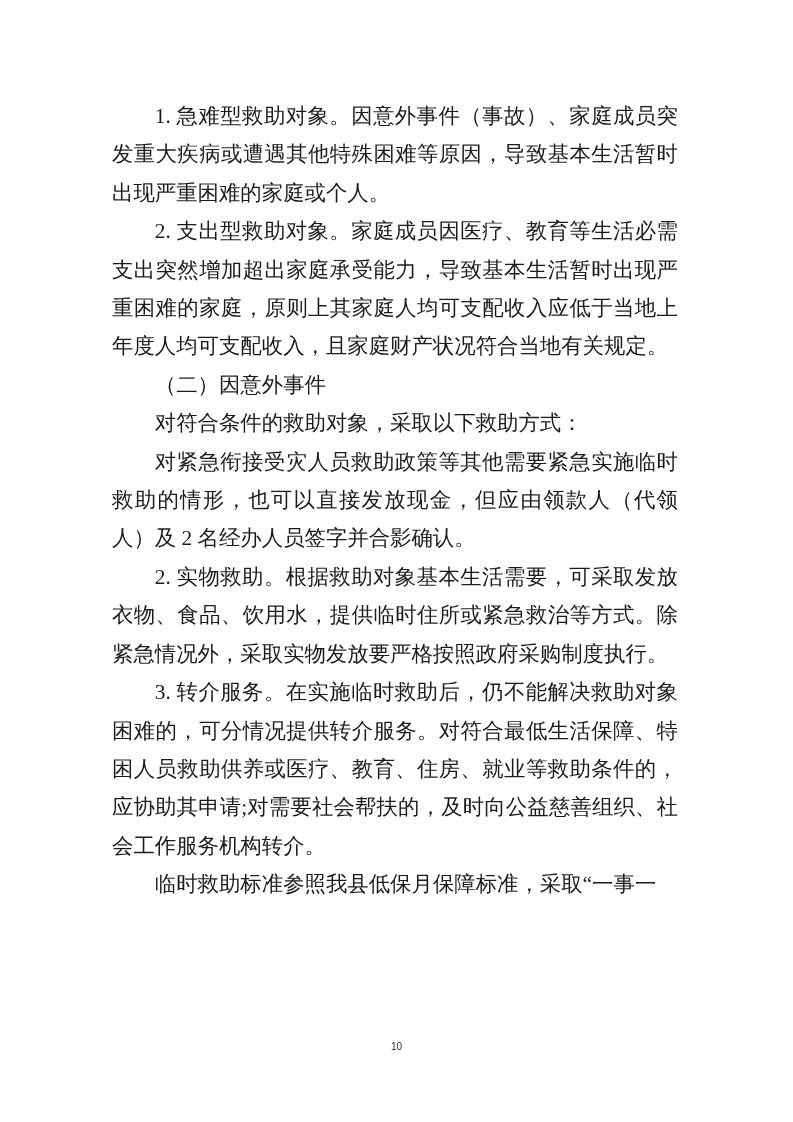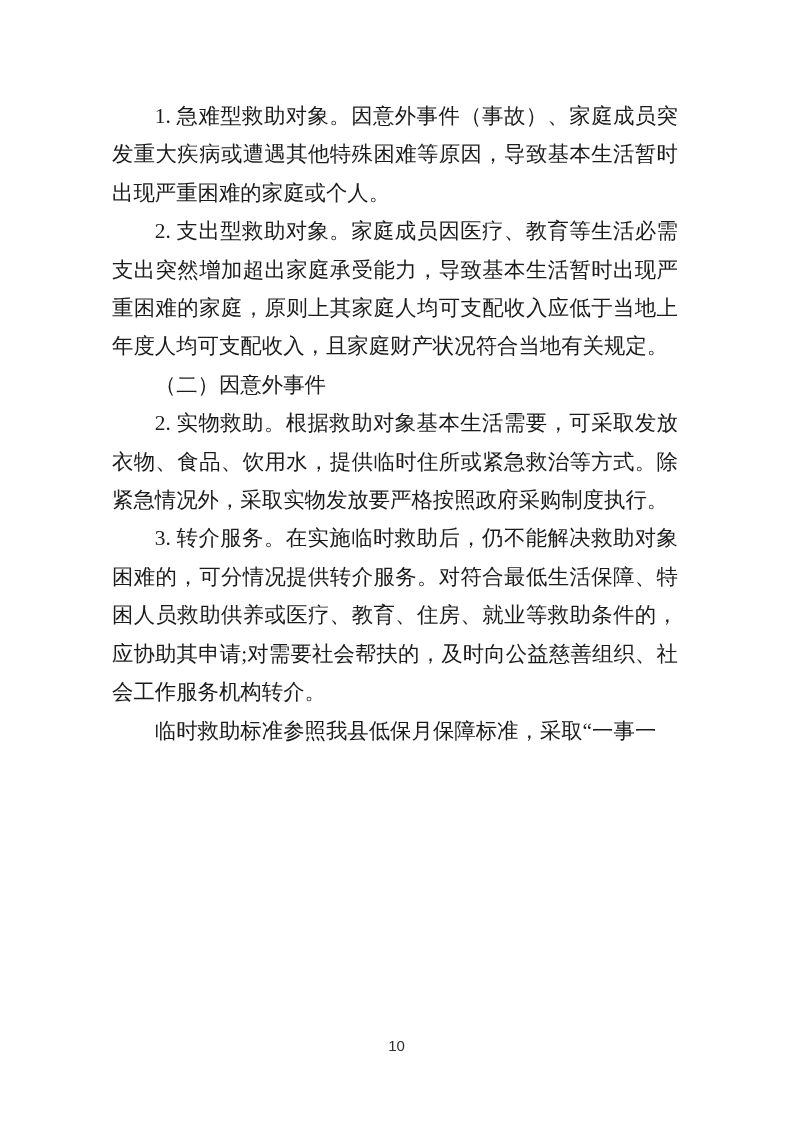--- a/index.html
+++ b/index.html
@@ -36,33 +36,35 @@
   .footer {
     position: absolute;
     left: 0;
     top: 1036px;
     width: 100%;
     text-align: center;
   }
   .page-number {
     display: inline-block;
     font-family: "Liberation Sans", "DejaVu Sans", sans-serif;
-    font-size: 15px;
+    font-size: 10px;
     line-height: 20px;
     color: #2e2e33;
   }
 </style>
 </head>
 <body>
 
 <div class="page">
   <div class="content">
     <p class="para">1. 急难型救助对象。因意外事件（事故）、家庭成员突发重大疾病或遭遇其他特殊困难等原因，导致基本生活暂时出现严重困难的家庭或个人。</p>
     <p class="para">2. 支出型救助对象。家庭成员因医疗、教育等生活必需支出突然增加超出家庭承受能力，导致基本生活暂时出现严重困难的家庭，原则上其家庭人均可支配收入应低于当地上年度人均可支配收入，且家庭财产状况符合当地有关规定。</p>
     <p class="para">（二）因意外事件</p>
+    <p class="para">对符合条件的救助对象，采取以下救助方式：</p>
+    <p class="para">对紧急衔接受灾人员救助政策等其他需要紧急实施临时救助的情形，也可以直接发放现金，但应由领款人（代领人）及 2 名经办人员签字并合影确认。</p>
     <p class="para">2. 实物救助。根据救助对象基本生活需要，可采取发放衣物、食品、饮用水，提供临时住所或紧急救治等方式。除紧急情况外，采取实物发放要严格按照政府采购制度执行。</p>
     <p class="para">3. 转介服务。在实施临时救助后，仍不能解决救助对象困难的，可分情况提供转介服务。对符合最低生活保障、特困人员救助供养或医疗、教育、住房、就业等救助条件的，应协助其申请;对需要社会帮扶的，及时向公益慈善组织、社会工作服务机构转介。</p>
     <p class="para">临时救助标准参照我县低保月保障标准，采取“一事一</p>
   </div>
   <div class="footer">
     <span class="page-number">10</span>
   </div>
 </div>
 
 </body></html>

